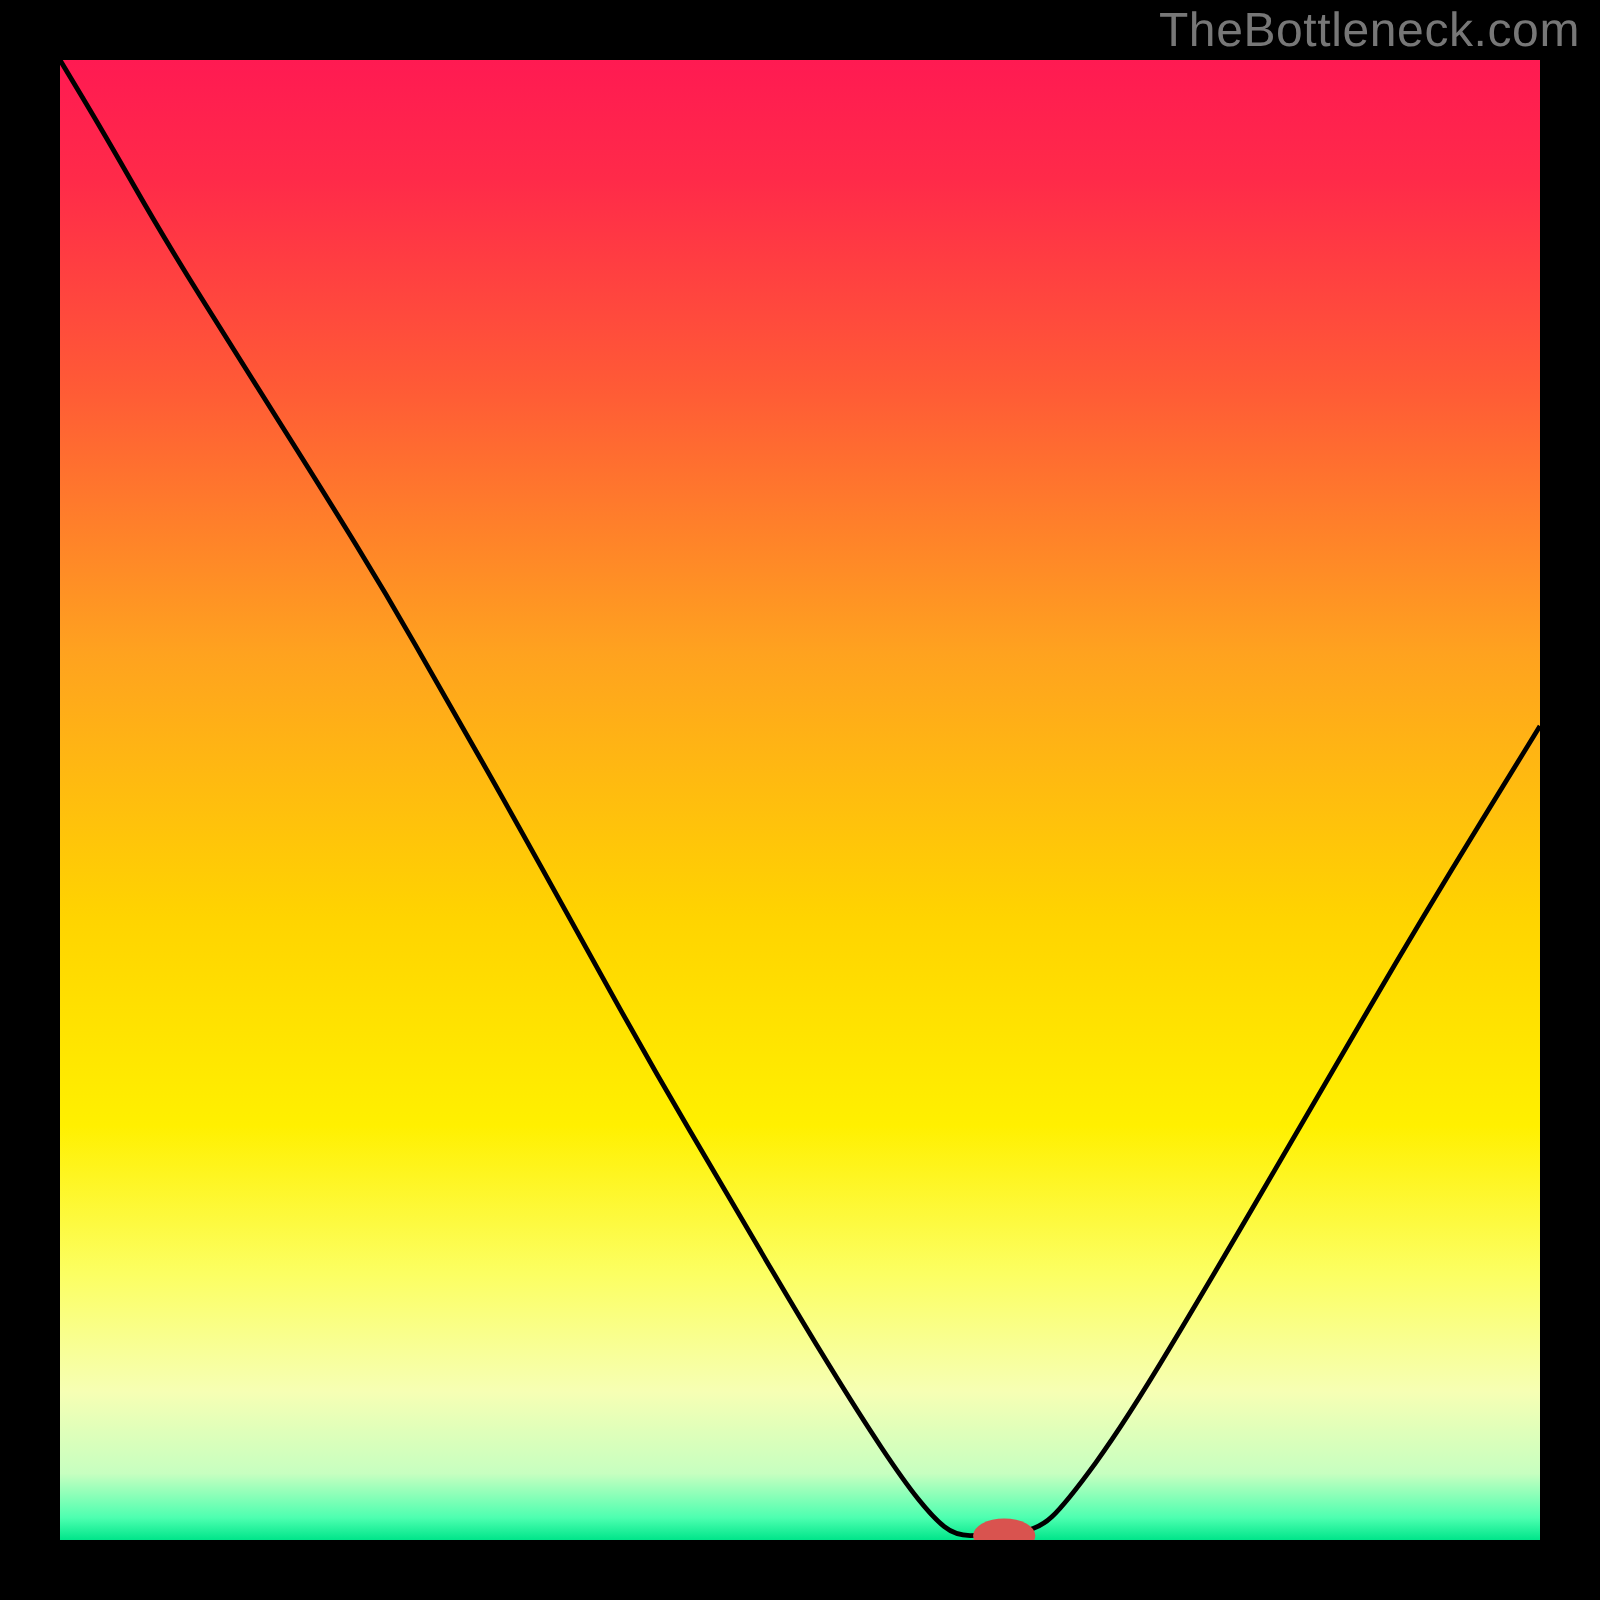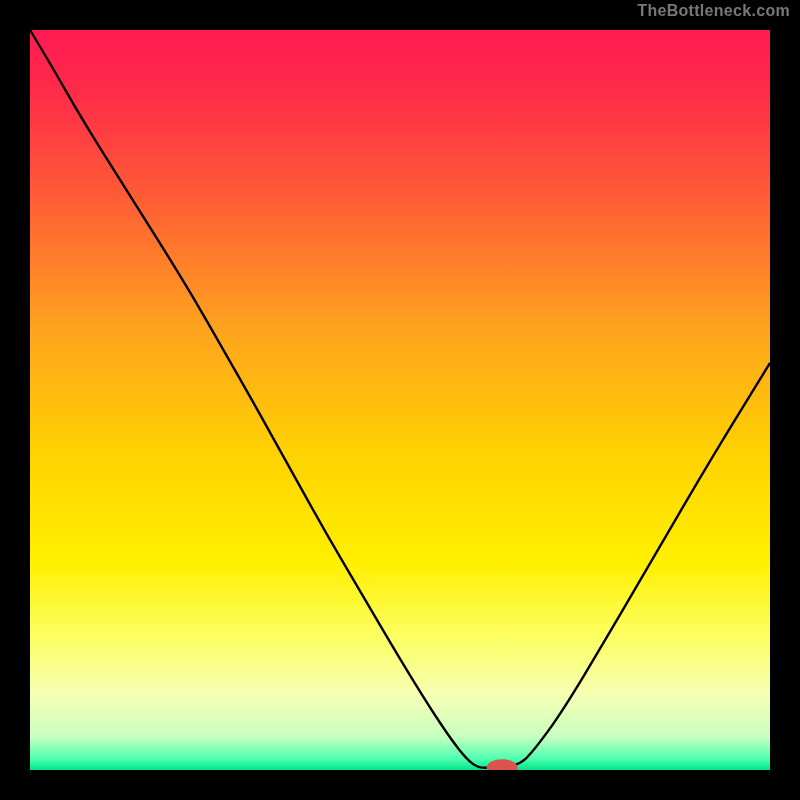--- a/index.html
+++ b/index.html
@@ -15,22 +15,22 @@
     position: relative;
     width: 800px;
     height: 800px;
     background: #000;
   }
   .watermark {
     position: absolute;
     top: 2px;
     right: 10px;
     color: #777777;
-    font-size: 16px;
-    font-weight: 700;
+    font-size: 24px;
+    font-weight: 400;
     letter-spacing: 0.3px;
     z-index: 5;
     user-select: none;
   }
   .plot-area {
     position: absolute;
     left: 30px;
     top: 30px;
     width: 740px;
     height: 740px;

